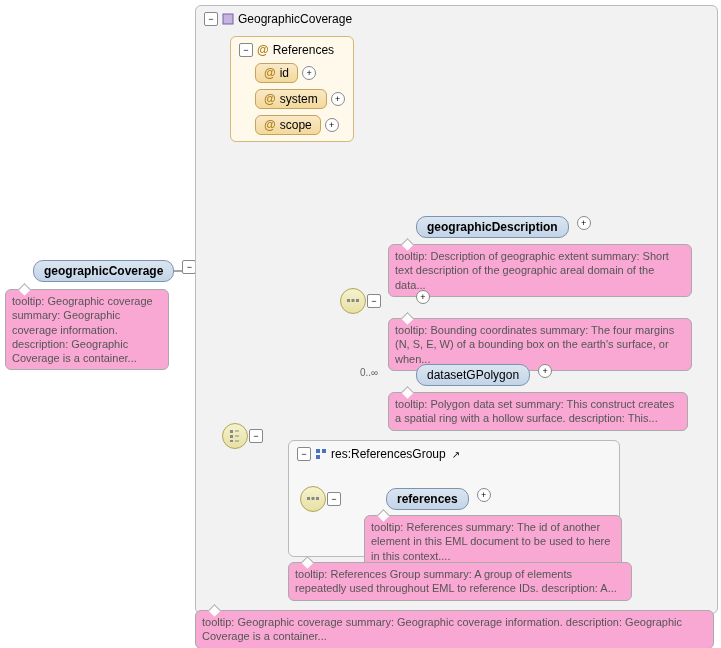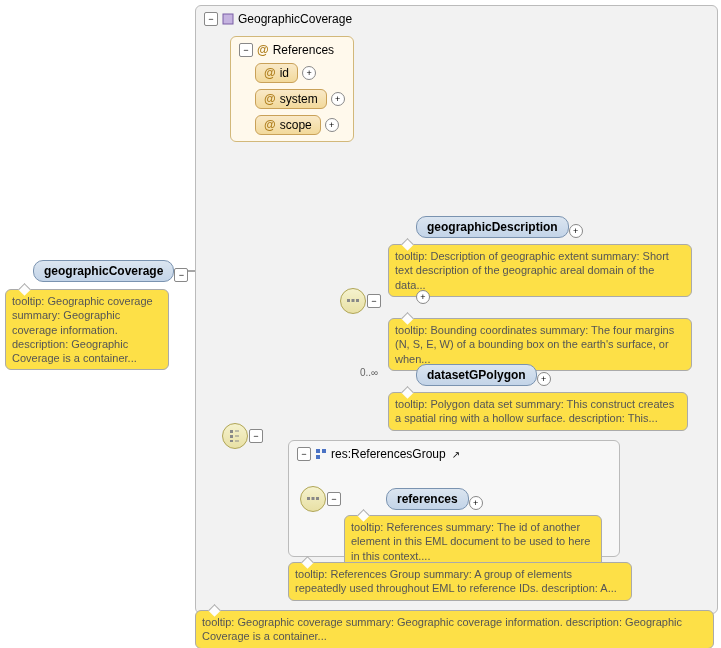--- a/index.html
+++ b/index.html
@@ -52,32 +52,31 @@
     background: #fff;
   }
   .type-icon {
     width: 12px;
     height: 12px;
     display: inline-block;
   }
   .element-node {
     position: absolute;
     display: flex;
-    align-items: flex-end;
-    gap: 0;
+    align-items: flex-start;
+    gap: 8px;
     padding-left: 28px;
   }
   .element-pill {
     background: linear-gradient(#dbe5f0, #c3d4e8);
     border: 1px solid #7a93b0;
     border-radius: 10px;
     padding: 3px 10px;
     font-size: 12px;
     white-space: nowrap;
-    font-weight: bold;
   }
   .bold { font-weight: bold; }
   .attr-pill {
     background: linear-gradient(#f9e9c8, #f2d99b);
     border: 1px solid #c9a158;
     border-radius: 6px;
     padding: 2px 8px;
     font-size: 12px;
     display: inline-flex;
     align-items: center;
@@ -85,21 +84,21 @@
     white-space: nowrap;
   }
   .at-symbol {
     color: #b08020;
     font-weight: bold;
   }
   .tooltip-box {
     position: absolute;
     border: 1px solid #aaa;
     border-radius: 6px;
-    background: #fde047;
+    background: #f9a8d4;
     padding: 4px 6px;
     font-size: 11px;
     color: #555;
     line-height: 1.3;
   }
   .tooltip-box::before {
     content: '';
     position: absolute;
     top: -5px;
     left: 14px;
@@ -286,21 +285,21 @@
       <rect x="5.5" y="5" width="3" height="3" fill="#888"></rect>
       <rect x="10" y="5" width="3" height="3" fill="#888"></rect>
     </svg>
 </div>
 <span class="collapse-btn" style="position:absolute; left:327px; top:492px;">−</span>
 
 <div class="element-node" style="left:358px; top:488px;">
   <span class="element-pill bold">references</span>
   <span class="expand-btn">+</span>
 </div>
-<div class="tooltip-box" style="left:344px; top:515px; width:244px;">
+<div class="tooltip-box" style="left:364px; top:515px; width:244px;">
   <span>tooltip: References summary: The id of another element in this EML document to be used to here in this context....</span>
 </div>
 
 <div class="tooltip-box" style="left:288px; top:562px; width:330px;">
   <span>tooltip: References Group summary: A group of elements repeatedly used throughout EML to reference IDs. description: A...</span>
 </div>
 
 <div class="tooltip-box" style="left:195px; top:610px; width:505px;">
   <span>tooltip: Geographic coverage summary: Geographic coverage information. description: Geographic Coverage is a container...</span>
 </div>

